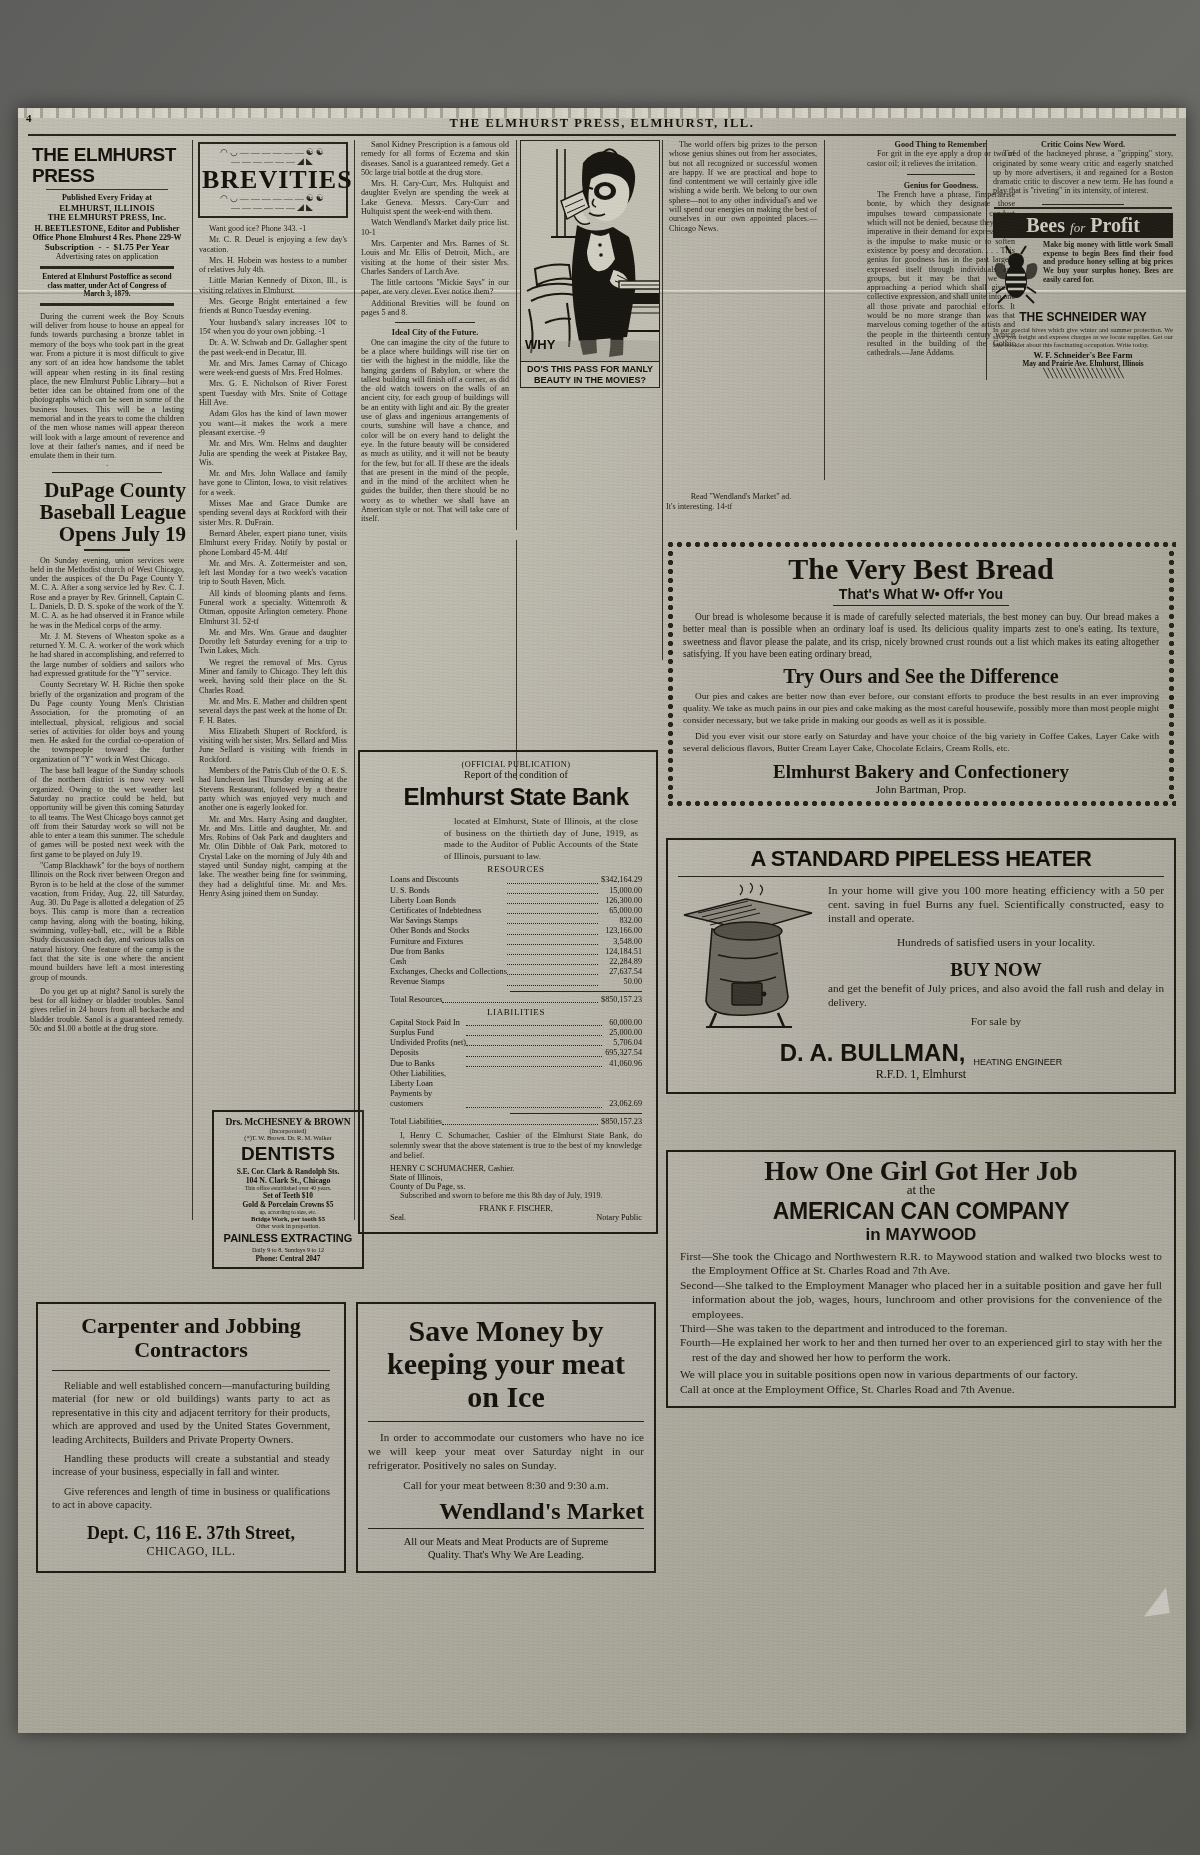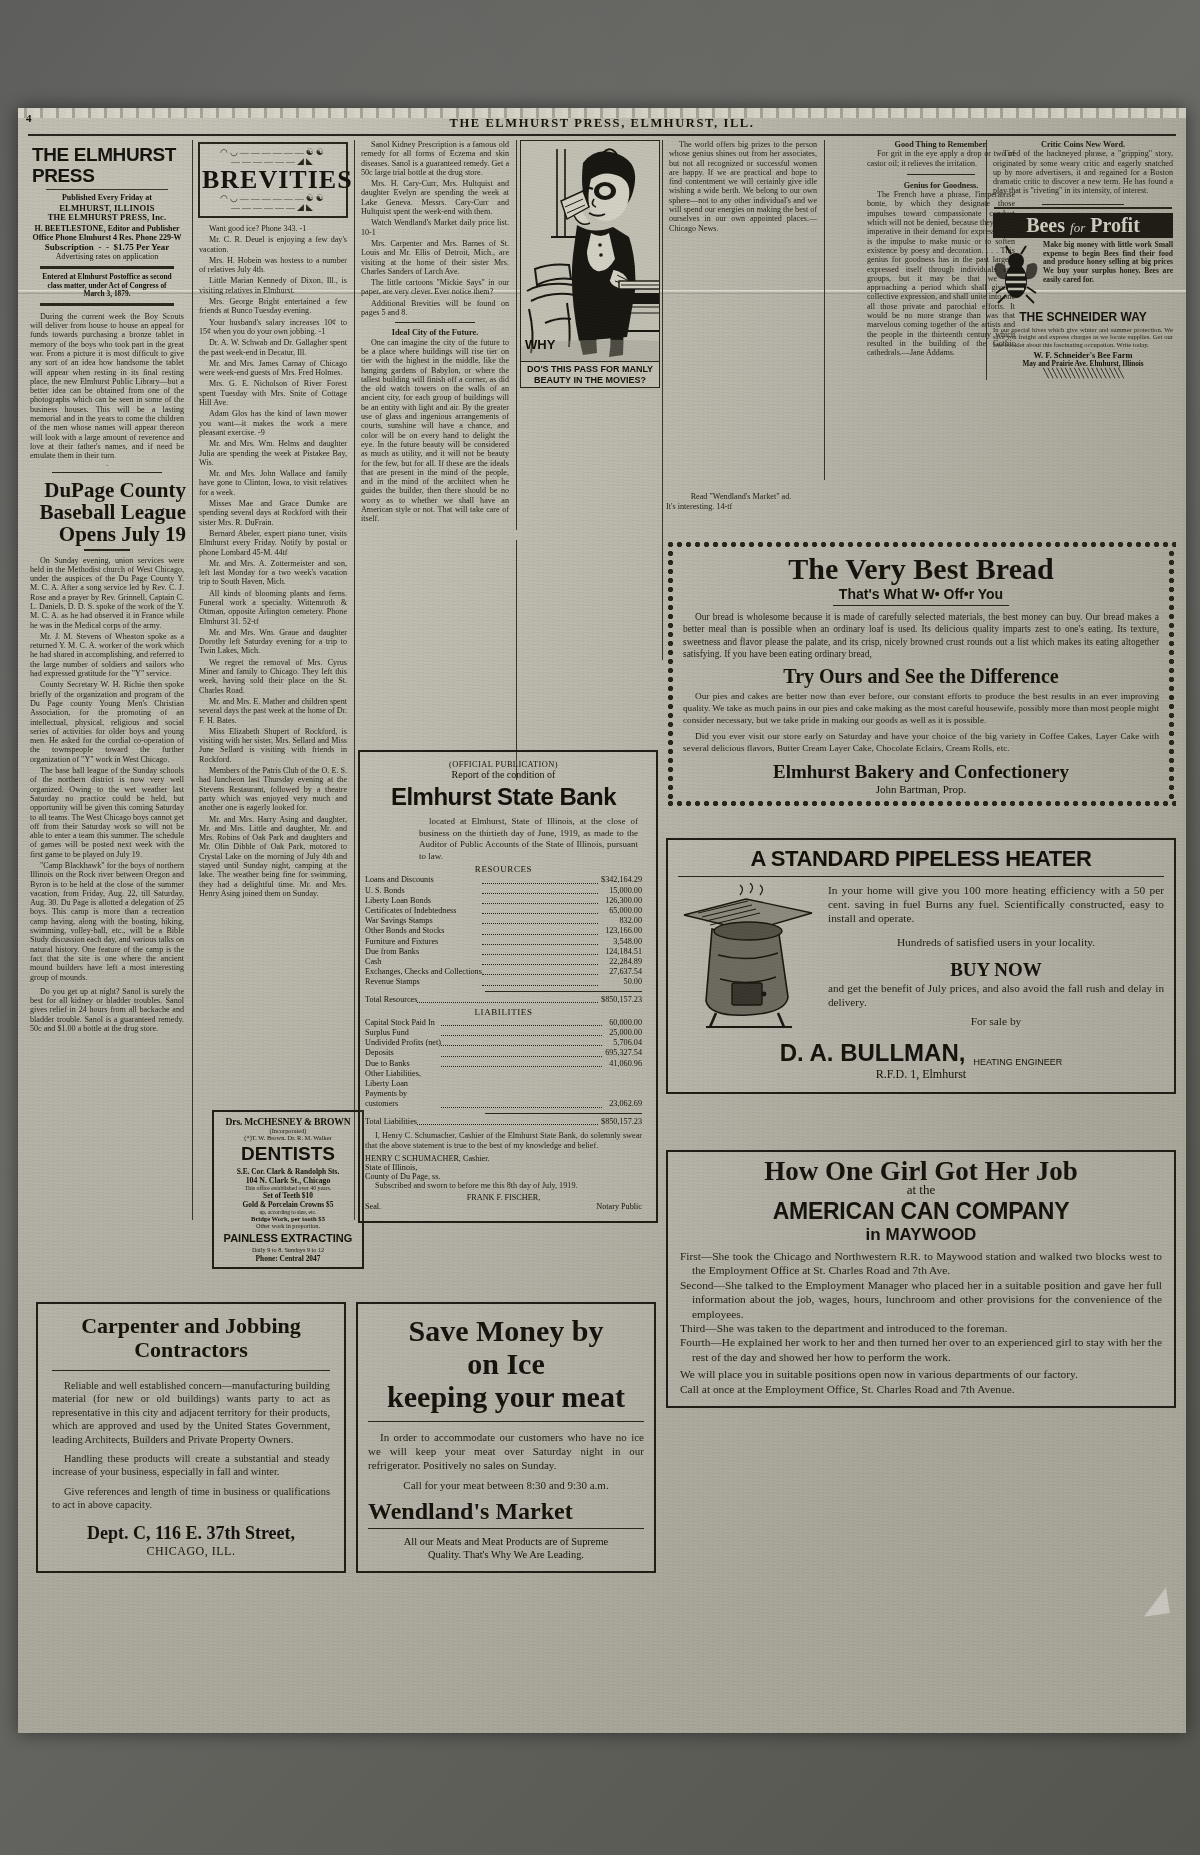--- a/index.html
+++ b/index.html
@@ -398,21 +398,21 @@
         <div class="ctr b" style="font-size:7.4px;">Set of Teeth          $10</div>
         <div class="ctr b" style="font-size:7.4px;">Gold &amp; Porcelain Crowns $5</div>
         <div class="ctr" style="font-size:5.6px;">up, according to size, etc.</div>
         <div class="ctr b" style="font-size:6.6px;">Bridge Work, per tooth $5</div>
         <div class="ctr" style="font-size:6.2px;">Other work in proportion.</div>
         <div class="headline-sans" style="font-size:11px;text-align:center;margin:3px 0 2px;">PAINLESS EXTRACTING</div>
         <div class="ctr" style="font-size:6.2px;">Daily 9 to 8.          Sundays 9 to 12</div>
         <div class="ctr b" style="font-size:7.4px;margin-top:1px;">Phone: Central 2047</div>
       </div>
 
-      <div class="ad ad-thick" style="position:absolute;left:332px;top:610px;width:300px;padding:8px 14px 10px 5px;">
+      <div class="ad ad-thick" style="position:absolute;left:332px;top:610px;width:300px;padding:8px 14px 10px 30px;">
         <div style="text-align:center;font-size:8.4px;letter-spacing:.4px;">(OFFICIAL PUBLICATION)</div>
         <div style="text-align:center;font-size:10px;">Report of the condition of</div>
         <div class="bank-title" style="margin:4px 0 6px;">Elmhurst State Bank</div>
         <div class="txt" style="font-size:9px;line-height:11.6px;text-indent:10px;padding:0 4px 0 54px;">located at Elmhurst, State of Illinois, at the close of business on the thirtieth day of June, 1919, as made to the Auditor of Public Accounts of the State of Illinois, pursuant to law.</div>
 
         <div class="sec-hd">RESOURCES</div>
         <table class="fin">
           <tbody>
             <tr>
                 <td class="lbl">Loans and Discounts</td>
@@ -638,27 +638,27 @@
         <div class="txt" style="font-size:10.4px;line-height:13.4px;text-indent:12px;">Reliable and well established concern—manufacturing building material (for new or old buildings) wants party to act as representative in this city and adjacent territory for their products, which are approved and used by the United States Government, leading Architects, Builders and Private Property Owners.</div>
         <div class="txt" style="font-size:10.4px;line-height:13.4px;text-indent:12px;margin-top:6px;">Handling these products will create a substantial and steady increase of your business, especially in fall and winter.</div>
         <div class="txt" style="font-size:10.4px;line-height:13.4px;text-indent:12px;margin-top:6px;">Give references and length of time in business or qualifications to act in above capacity.</div>
         <div class="headline-serif" style="font-size:18px;text-align:center;margin-top:10px;">Dept. C, 116 E. 37th Street,</div>
         <div style="text-align:center;font-size:12px;letter-spacing:.5px;">CHICAGO, ILL.</div>
       </div>
 
       <div class="ad ad-thick" style="position:absolute;left:330px;top:1162px;width:300px;padding:10px 10px 10px 10px;">
         <div class="headline-serif" style="font-size:30px;text-align:center;line-height:33px;">
           <div>Save Money by</div>
+          <div>keeping your meat</div>
           <div>on Ice</div>
-          <div>keeping your meat</div>
         </div>
         <div class="rule1" style="margin:8px 0;"></div>
         <div class="txt" style="font-size:11px;line-height:14px;text-indent:12px;">In order to accommodate our customers who have no ice we will keep your meat over Saturday night in our refrigerator.  Positively no sales on Sunday.</div>
         <div class="txt" style="font-size:11px;line-height:14px;text-indent:0;text-align:center;margin-top:6px;">Call for your meat between 8:30 and 9:30 a.m.</div>
-        <div class="headline-serif" style="font-size:24px;text-align:left;margin-top:8px;">Wendland's Market</div>
+        <div class="headline-serif" style="font-size:24px;text-align:right;margin-top:8px;">Wendland's Market</div>
         <div class="rule1" style="margin:6px 0;"></div>
         <div style="text-align:center;font-size:10.4px;line-height:13px;">
           <div>All our Meats and Meat Products are of Supreme</div>
           <div>Quality.  That's Why We Are Leading.</div>
         </div>
       </div>
 
       <div class="txt" style="position:absolute;left:640px;top:352px;width:150px;font-size:8.2px;line-height:9.8px;">
         <div style="text-align:center;">Read  "Wendland's Market"  ad.</div>
         <div>It's interesting.          14-tf</div>

